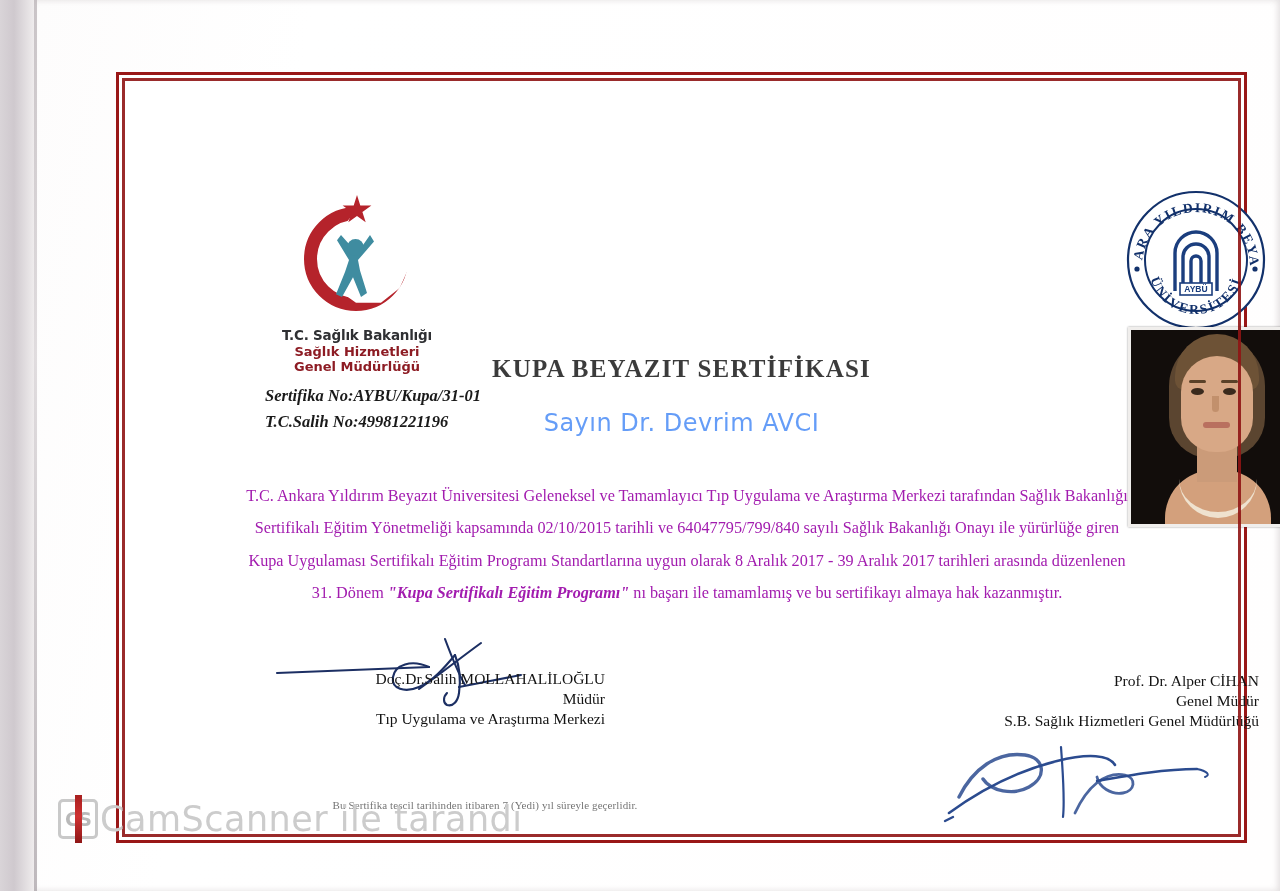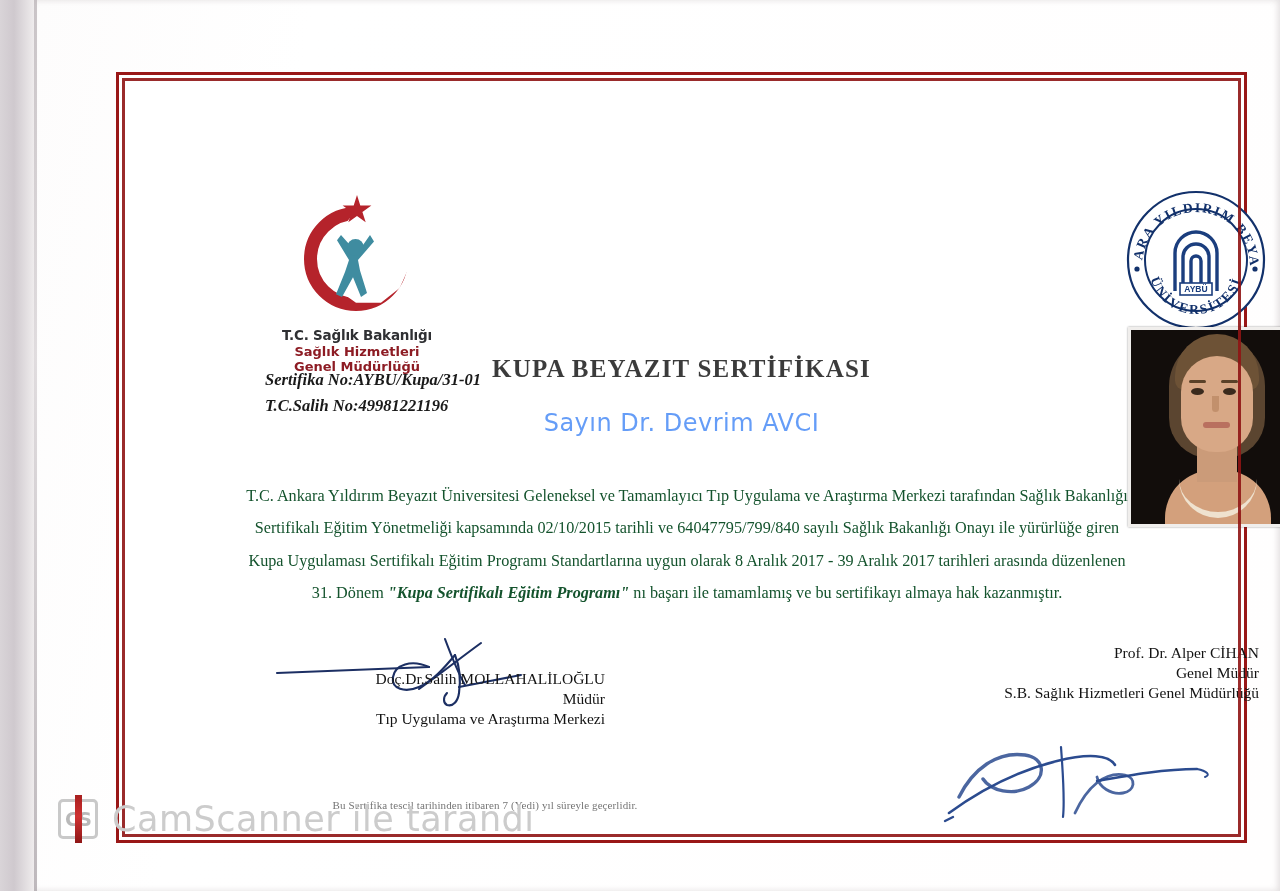--- a/index.html
+++ b/index.html
@@ -58,21 +58,21 @@
   .fig-head{ position:absolute; left:51px; top:44px; width:17px; height:17px; border-radius:50%; background:#3f8ca0; }
   .fig-body{
     position:absolute; left:36px; top:36px; width:50px; height:66px;
     background:#3f8ca0;
     clip-path: polygon(46% 30%,18% 6%,10% 14%,34% 44%,26% 62%,8% 96%,20% 100%,42% 70%,58% 100%,70% 94%,56% 60%,52% 44%,84% 16%,76% 6%,54% 30%);
   }
   .min-t1{ font-family:"DejaVu Sans", sans-serif; font-size:13.5px; font-weight:700; color:#2f3033; text-align:center; letter-spacing:-.2px; margin-top:12px;}
   .min-t2{ font-family:"DejaVu Sans", sans-serif; font-size:13px; font-weight:700; color:#8d1c24; text-align:center; line-height:1.15; margin-top:2px;}
 
   
-  #serials{ position:absolute; left:146px; top:292px; font-style:italic; font-weight:700; font-size:16.5px; color:#1a1a1a; line-height:1.55; }
+  #serials{ position:absolute; left:146px; top:308px; font-style:italic; font-weight:700; font-size:16.5px; color:#1a1a1a; line-height:1.55; }
 
   
   #seal{ position:absolute; left:1004px; top:112px; width:146px; height:146px; }
   #seal svg{ display:block; }
 
   
   #photo{
     position:absolute; left:1009px; top:252px; width:174px; height:200px;
     background:#f0eeec; padding:3px;
     box-shadow:0 0 2px rgba(0,0,0,.4);
@@ -103,44 +103,44 @@
   }
   #recipient{
     position:absolute; left:0; right:0; top:334px; text-align:center;
     font-family:"DejaVu Sans", sans-serif; font-size:24px; color:#3b82f6;
     letter-spacing:.5px; opacity:.78;
   }
 
   
   #body{
     position:absolute; left:108px; width:920px; top:405px;
-    text-align:center; font-size:16.2px; color:#14532d; line-height:2.0;
+    text-align:center; font-size:16.2px; color:#a21caf; line-height:2.0;
   }
   #body .ln{ display:block; white-space:nowrap; }
   #body b.prog{ font-weight:700; font-style:italic; }
 
   
   .sigblock{ position:absolute; text-align:right; font-size:15.5px; color:#131313; line-height:1.3; }
   #sig-left{ left:126px; top:594px; width:360px; }
-  #sig-right{ left:760px; top:568px; width:380px; }
+  #sig-right{ left:760px; top:596px; width:380px; }
   .sig-name{ font-weight:400; }
   .scribble{ position:absolute; pointer-events:none; }
   #scribble-left{ left:150px; top:556px; }
   #scribble-right{ left:820px; top:646px; }
 
   
   #footer{
     position:absolute; left:86px; top:724px; width:560px;
     font-size:11px; color:#3c3c3c; opacity:.72; letter-spacing:.1px;text-align:center;
   }
 
   
   #watermark{
     position:absolute; left:24px; top:793px; height:52px;
-    display:flex; align-items:center; gap:14px;
+    display:flex; align-items:center; gap:2px;
     z-index:40;
   }
   #cs-logo{ position:relative; width:40px; height:40px; }
   #cs-logo .box{
     position:absolute; inset:0; border:3px solid #c9c9c9; border-radius:5px;
     background:#ffffff;
   }
   #cs-logo .cs{
     position:absolute; inset:0; display:flex; align-items:center; justify-content:center;
     font-family:"DejaVu Sans", sans-serif; font-weight:700; font-size:19px; color:#b9b9b9;

